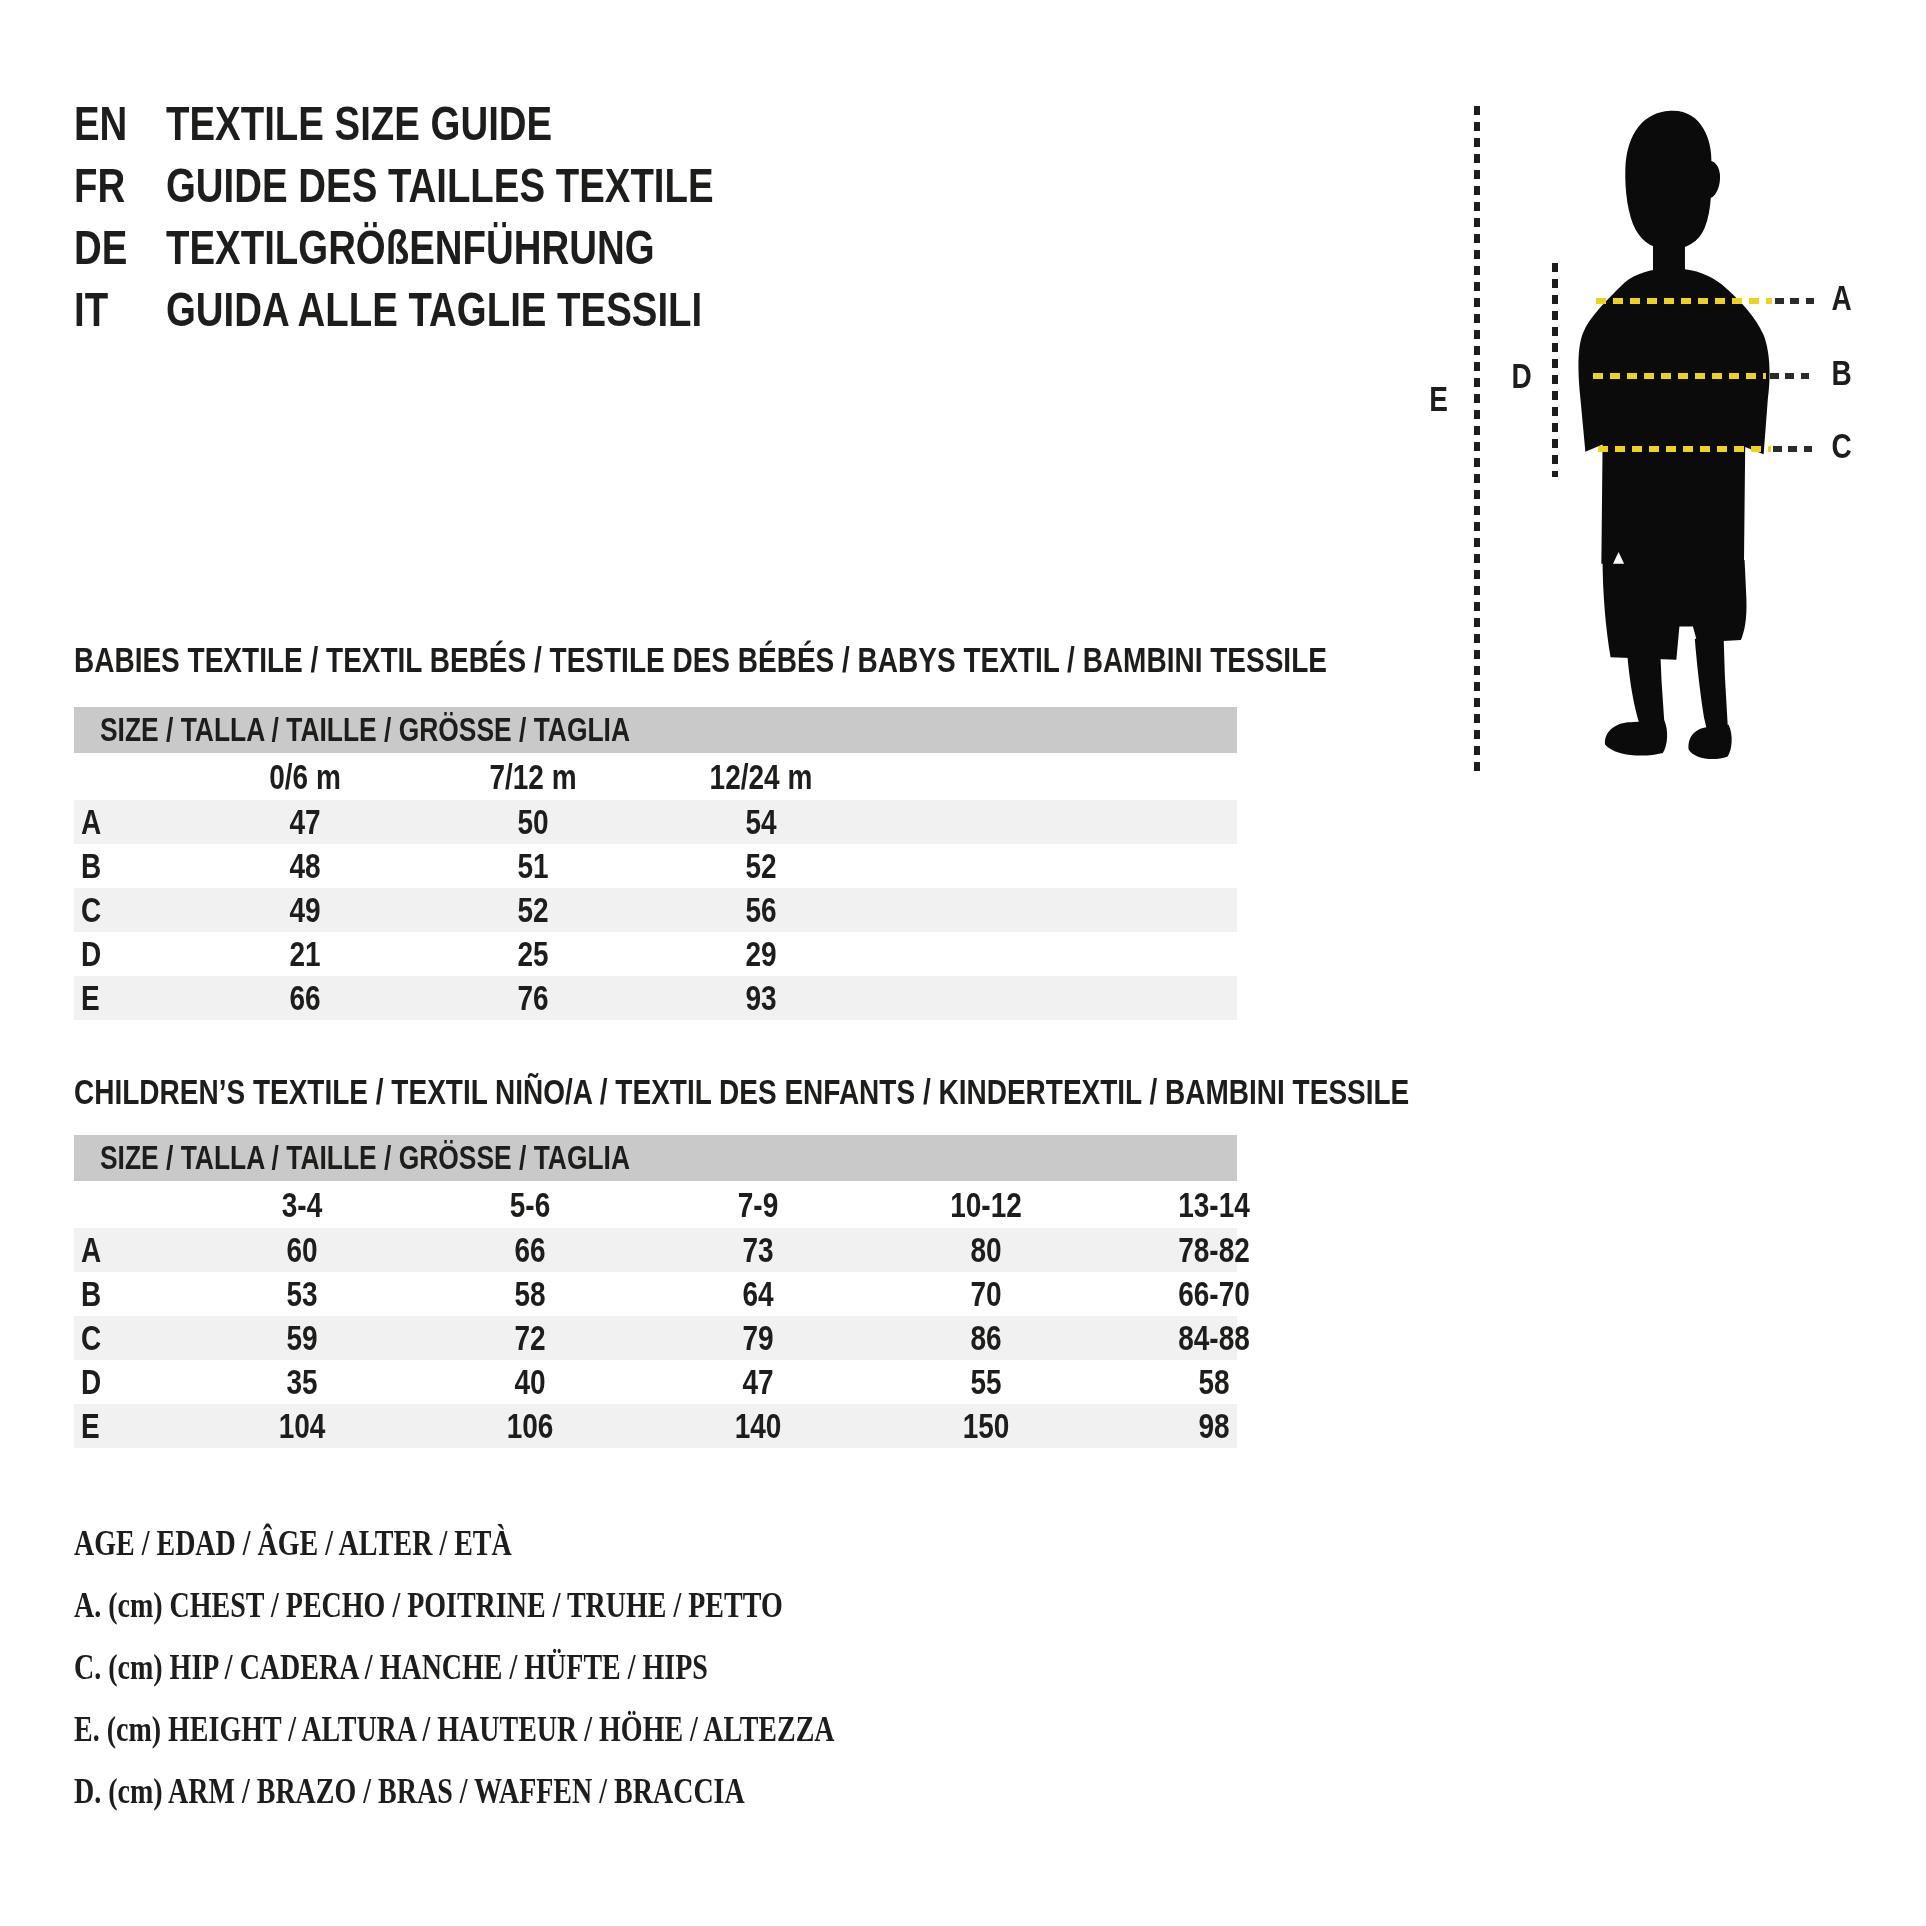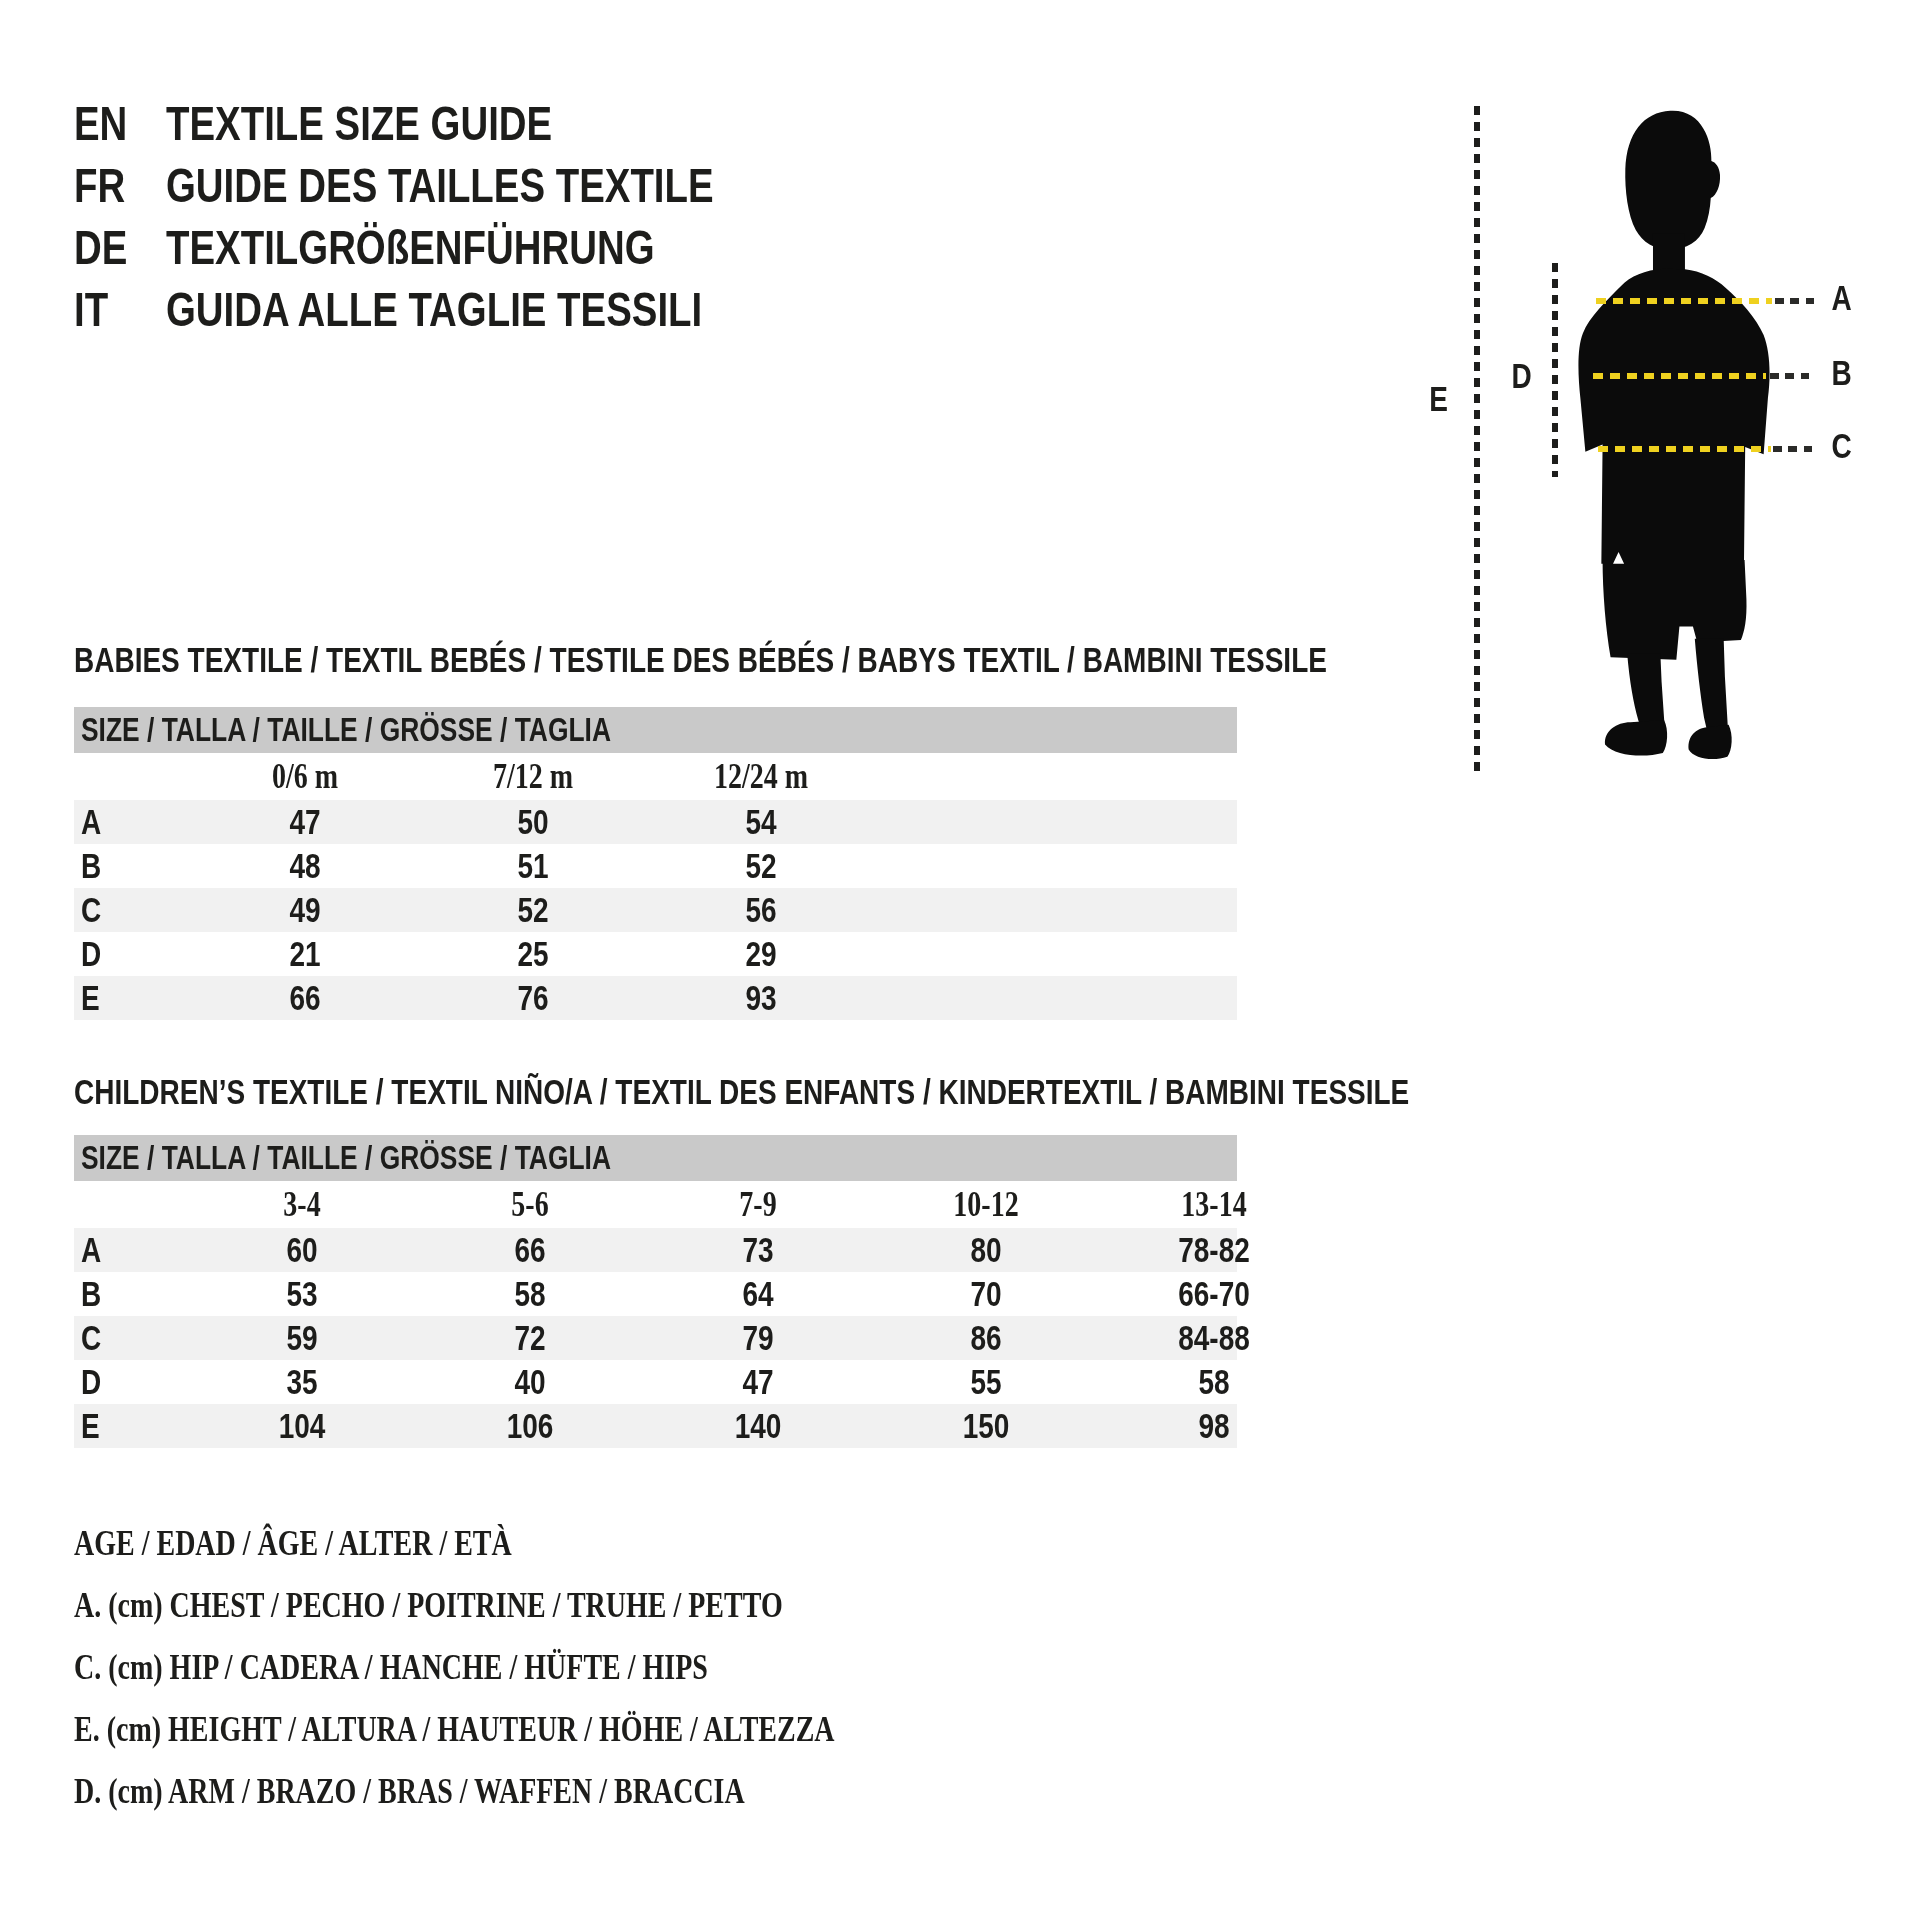--- a/index.html
+++ b/index.html
@@ -12,24 +12,24 @@
   .sxc{transform:scaleX(.8);transform-origin:50% 50%;white-space:nowrap;}
 
   
   .lang-block{position:absolute;left:74px;top:92px;}
   .lang-row{display:flex;height:62px;align-items:center;font-size:48px;font-weight:700;}
   .lang-code{width:92px;flex:0 0 92px;}
   
   .tbl-title{position:absolute;left:74px;margin:0;font-size:35px;font-weight:700;line-height:38px;}
   
   .table{position:absolute;left:74px;width:1163px;}
-  .bar{height:46px;background:#c9c9c9;line-height:46px;font-size:33px;font-weight:700;padding-left:7px;box-sizing:border-box;}
+  .bar{height:46px;background:#c9c9c9;line-height:46px;font-size:33px;font-weight:700;padding-left:26px;box-sizing:border-box;}
   .g3{display:grid;grid-template-columns:117px 228px 228px 228px;}
   .g5{display:grid;grid-template-columns:114px 228px 228px 228px 228px 228px;}
-  .colhead{height:47px;line-height:47px;font-size:35px;font-weight:700;font-family:Liberation Serif, serif;}
+  .colhead{height:47px;line-height:47px;font-size:35px;font-weight:700;}
   .trow{height:44px;line-height:44px;font-size:35px;font-weight:700;}
   .trow.odd{background:#f1f1f1;}
   .cell{display:block;}
   .cell.c{text-align:center;}
   .cell.lbl{padding-left:8.6px;box-sizing:border-box;text-align:left;}
   
   .legend{position:absolute;left:74px;top:1513px;}
   .legend-line{height:62px;line-height:62px;font-size:35px;font-weight:700;font-family:Liberation Serif, serif;}
   
   .figure{position:absolute;left:1411px;top:92px;width:493px;height:721px;}

